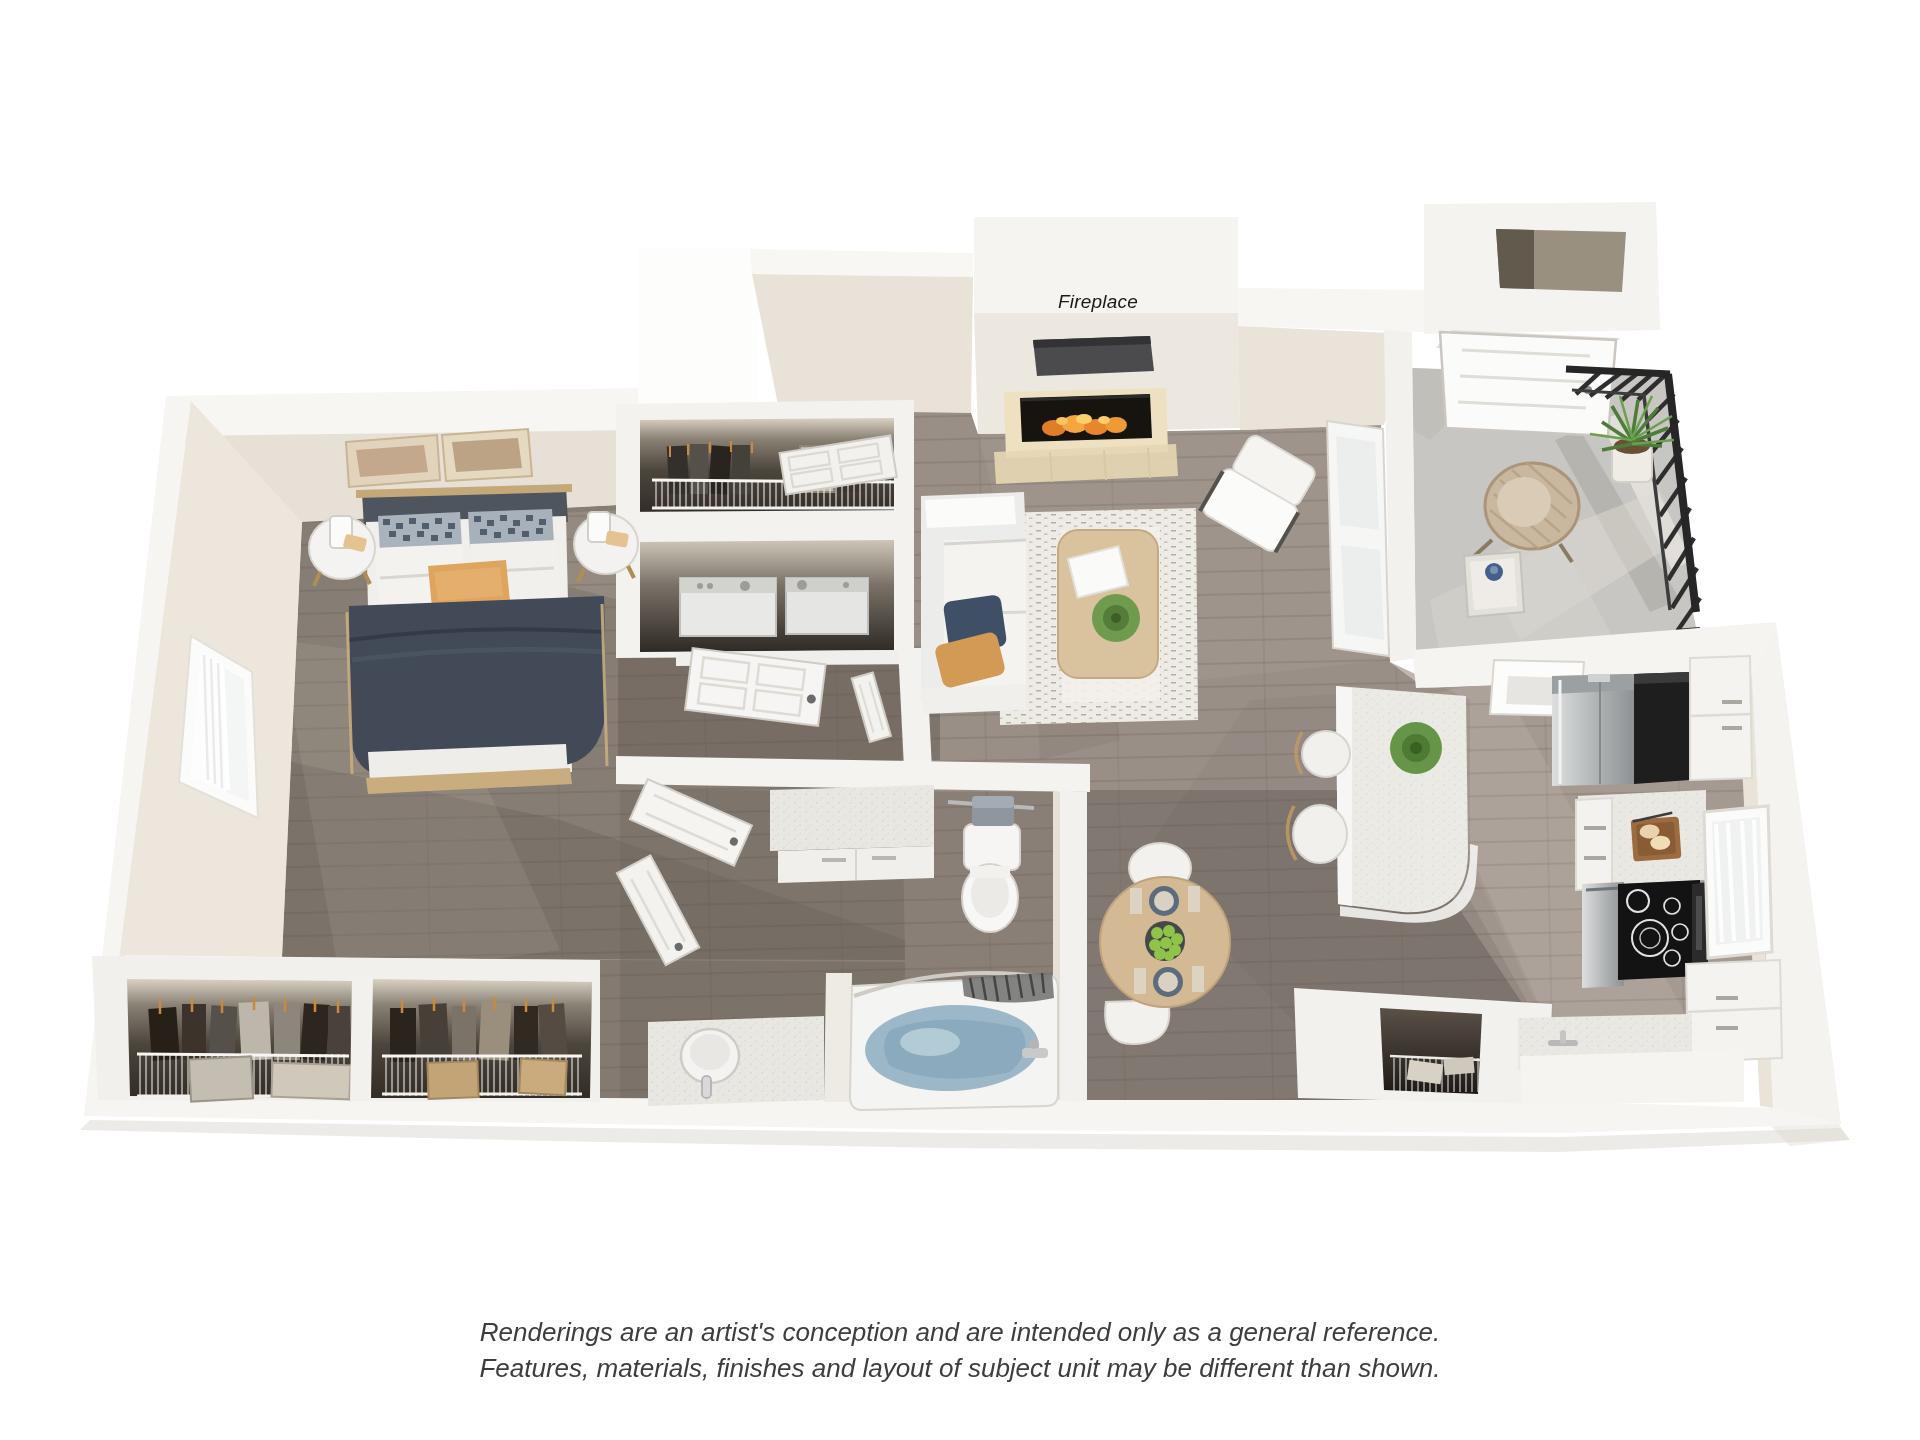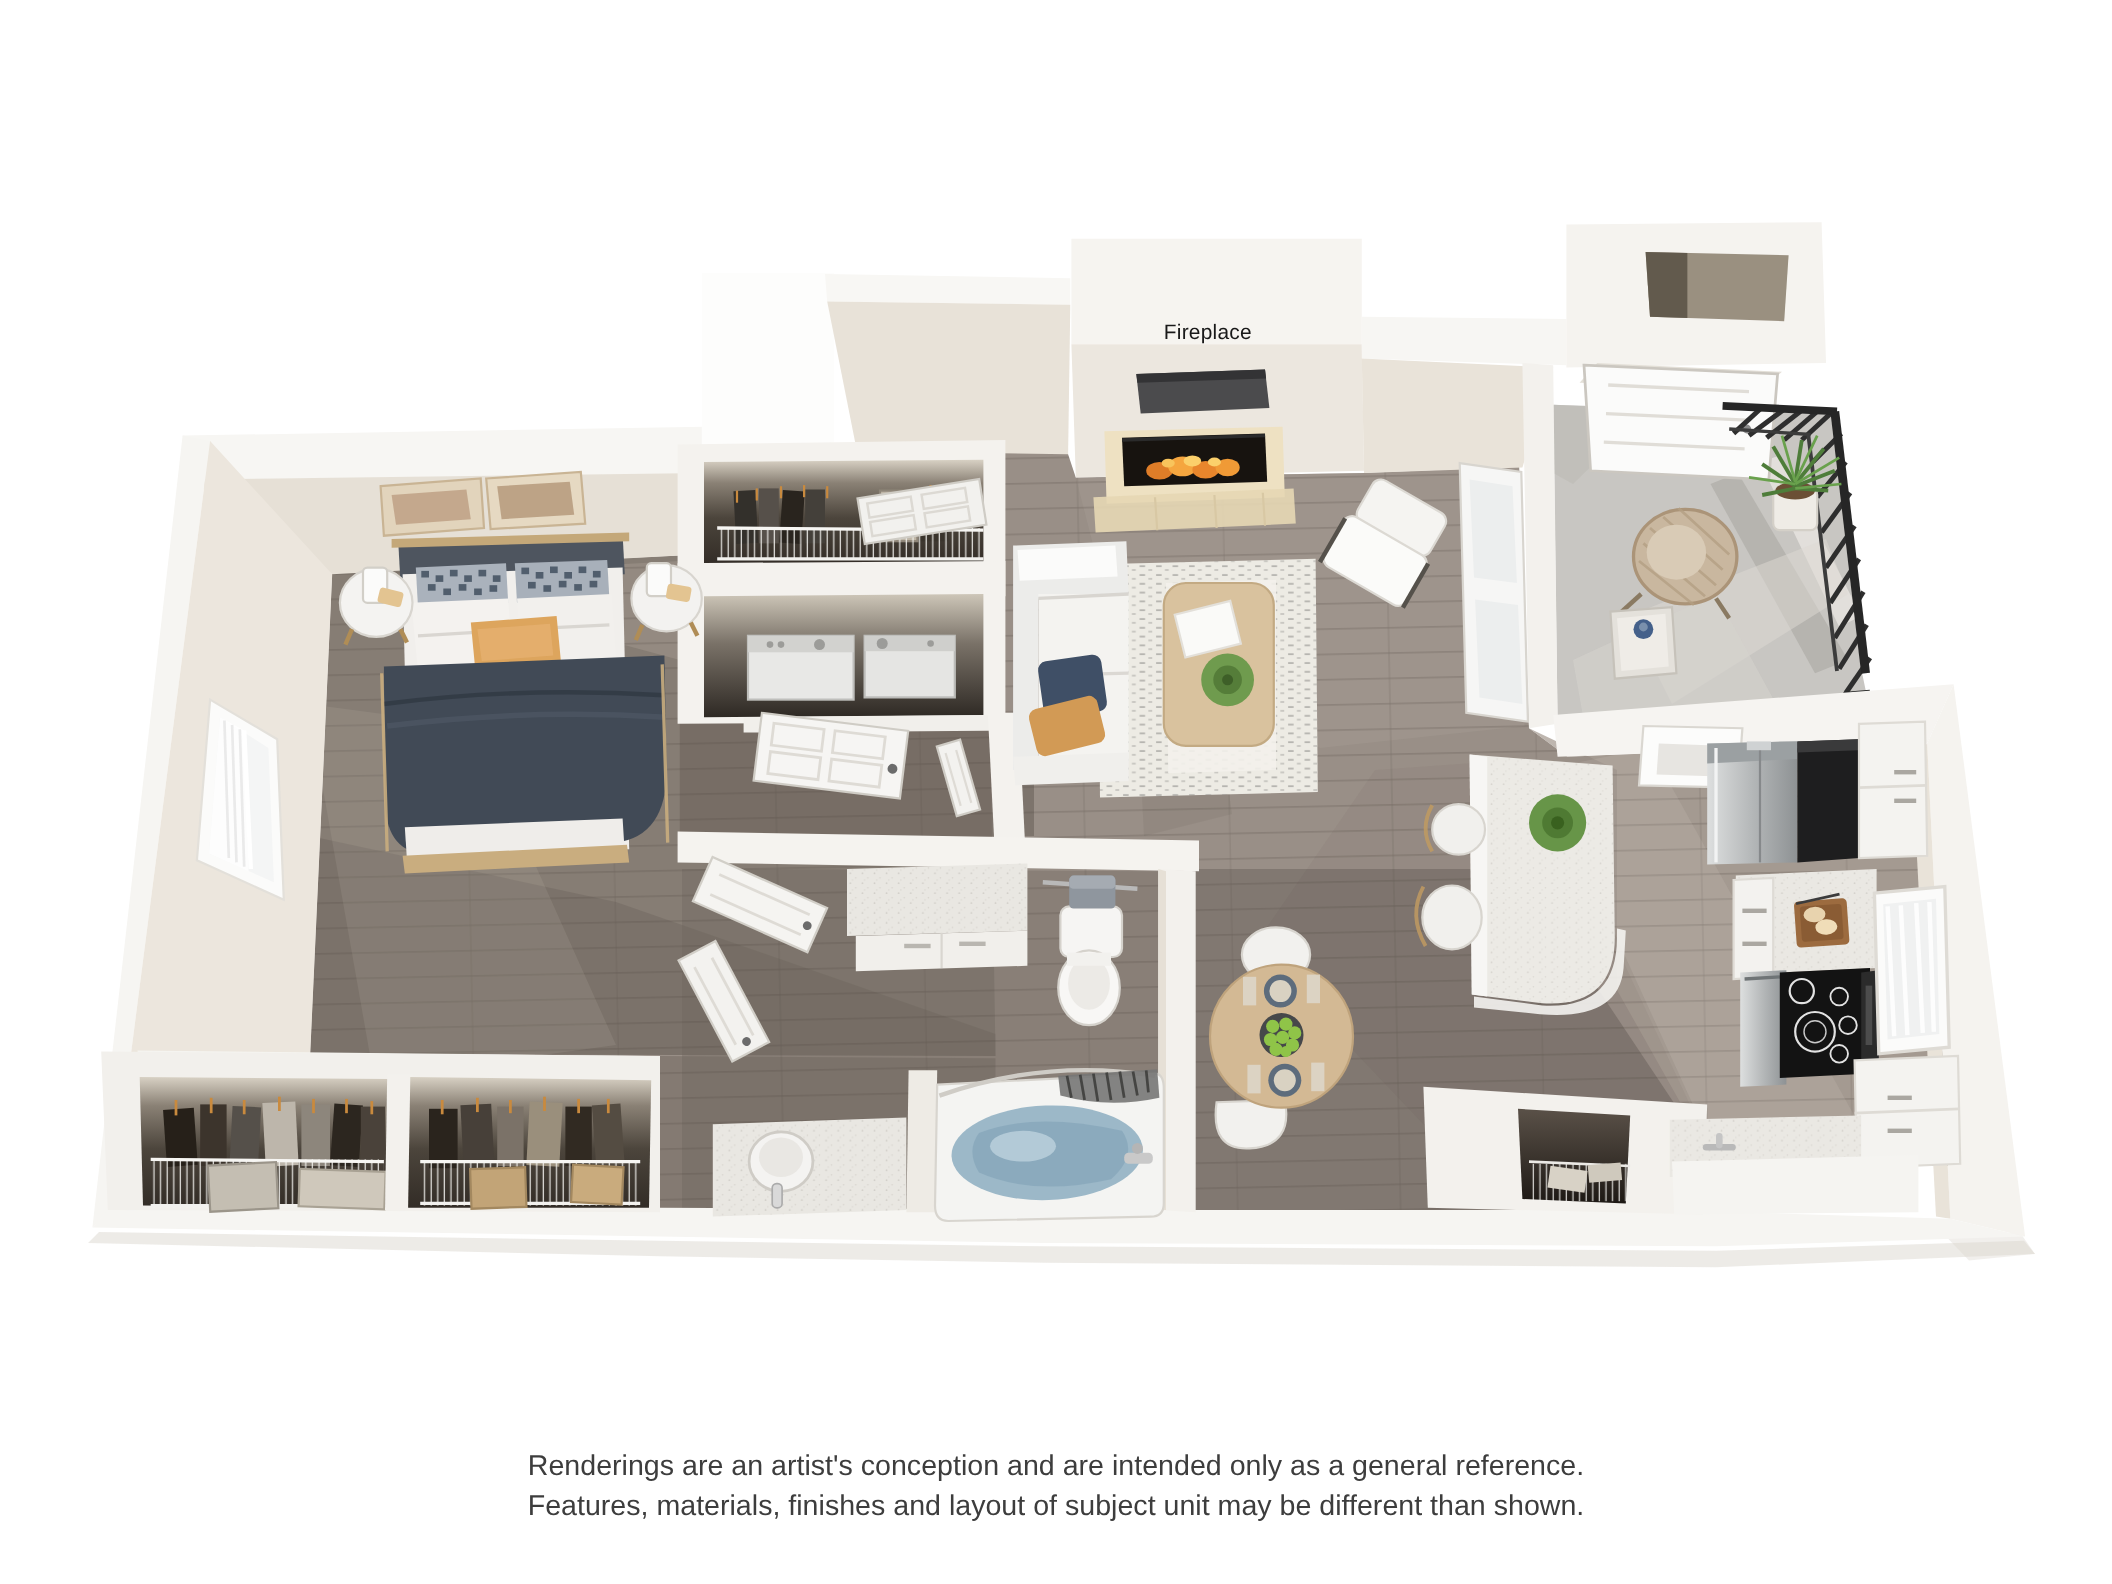--- a/index.html
+++ b/index.html
@@ -1,16 +1,16 @@
 <!DOCTYPE html>
 <html><head>
 <meta charset="utf-8">
 <style>
 html,body{margin:0;padding:0;background:#ffffff;}
-#wrap{width:1920px;height:1440px;position:relative;background:#ffffff;overflow:hidden;}
+#wrap{width:1920px;height:1440px;position:relative;background:#ffffff;overflow:hidden;font-style:italic;}
 svg{display:block}
 .disc{font-family:"Liberation Sans",sans-serif;fill:#3d3d3d;font-size:26px;}
 .fplab{font-family:"Liberation Sans",sans-serif;fill:#191919;font-size:19px;font-weight:400;letter-spacing:.2px;}
 </style>
 </head>
 <body>
 <div id="wrap">
 <svg width="1920" height="1440" viewBox="0 0 1920 1440">
 <defs>
 <pattern id="plank" width="280" height="23" patternUnits="userSpaceOnUse" patternTransform="rotate(-1.2)">

